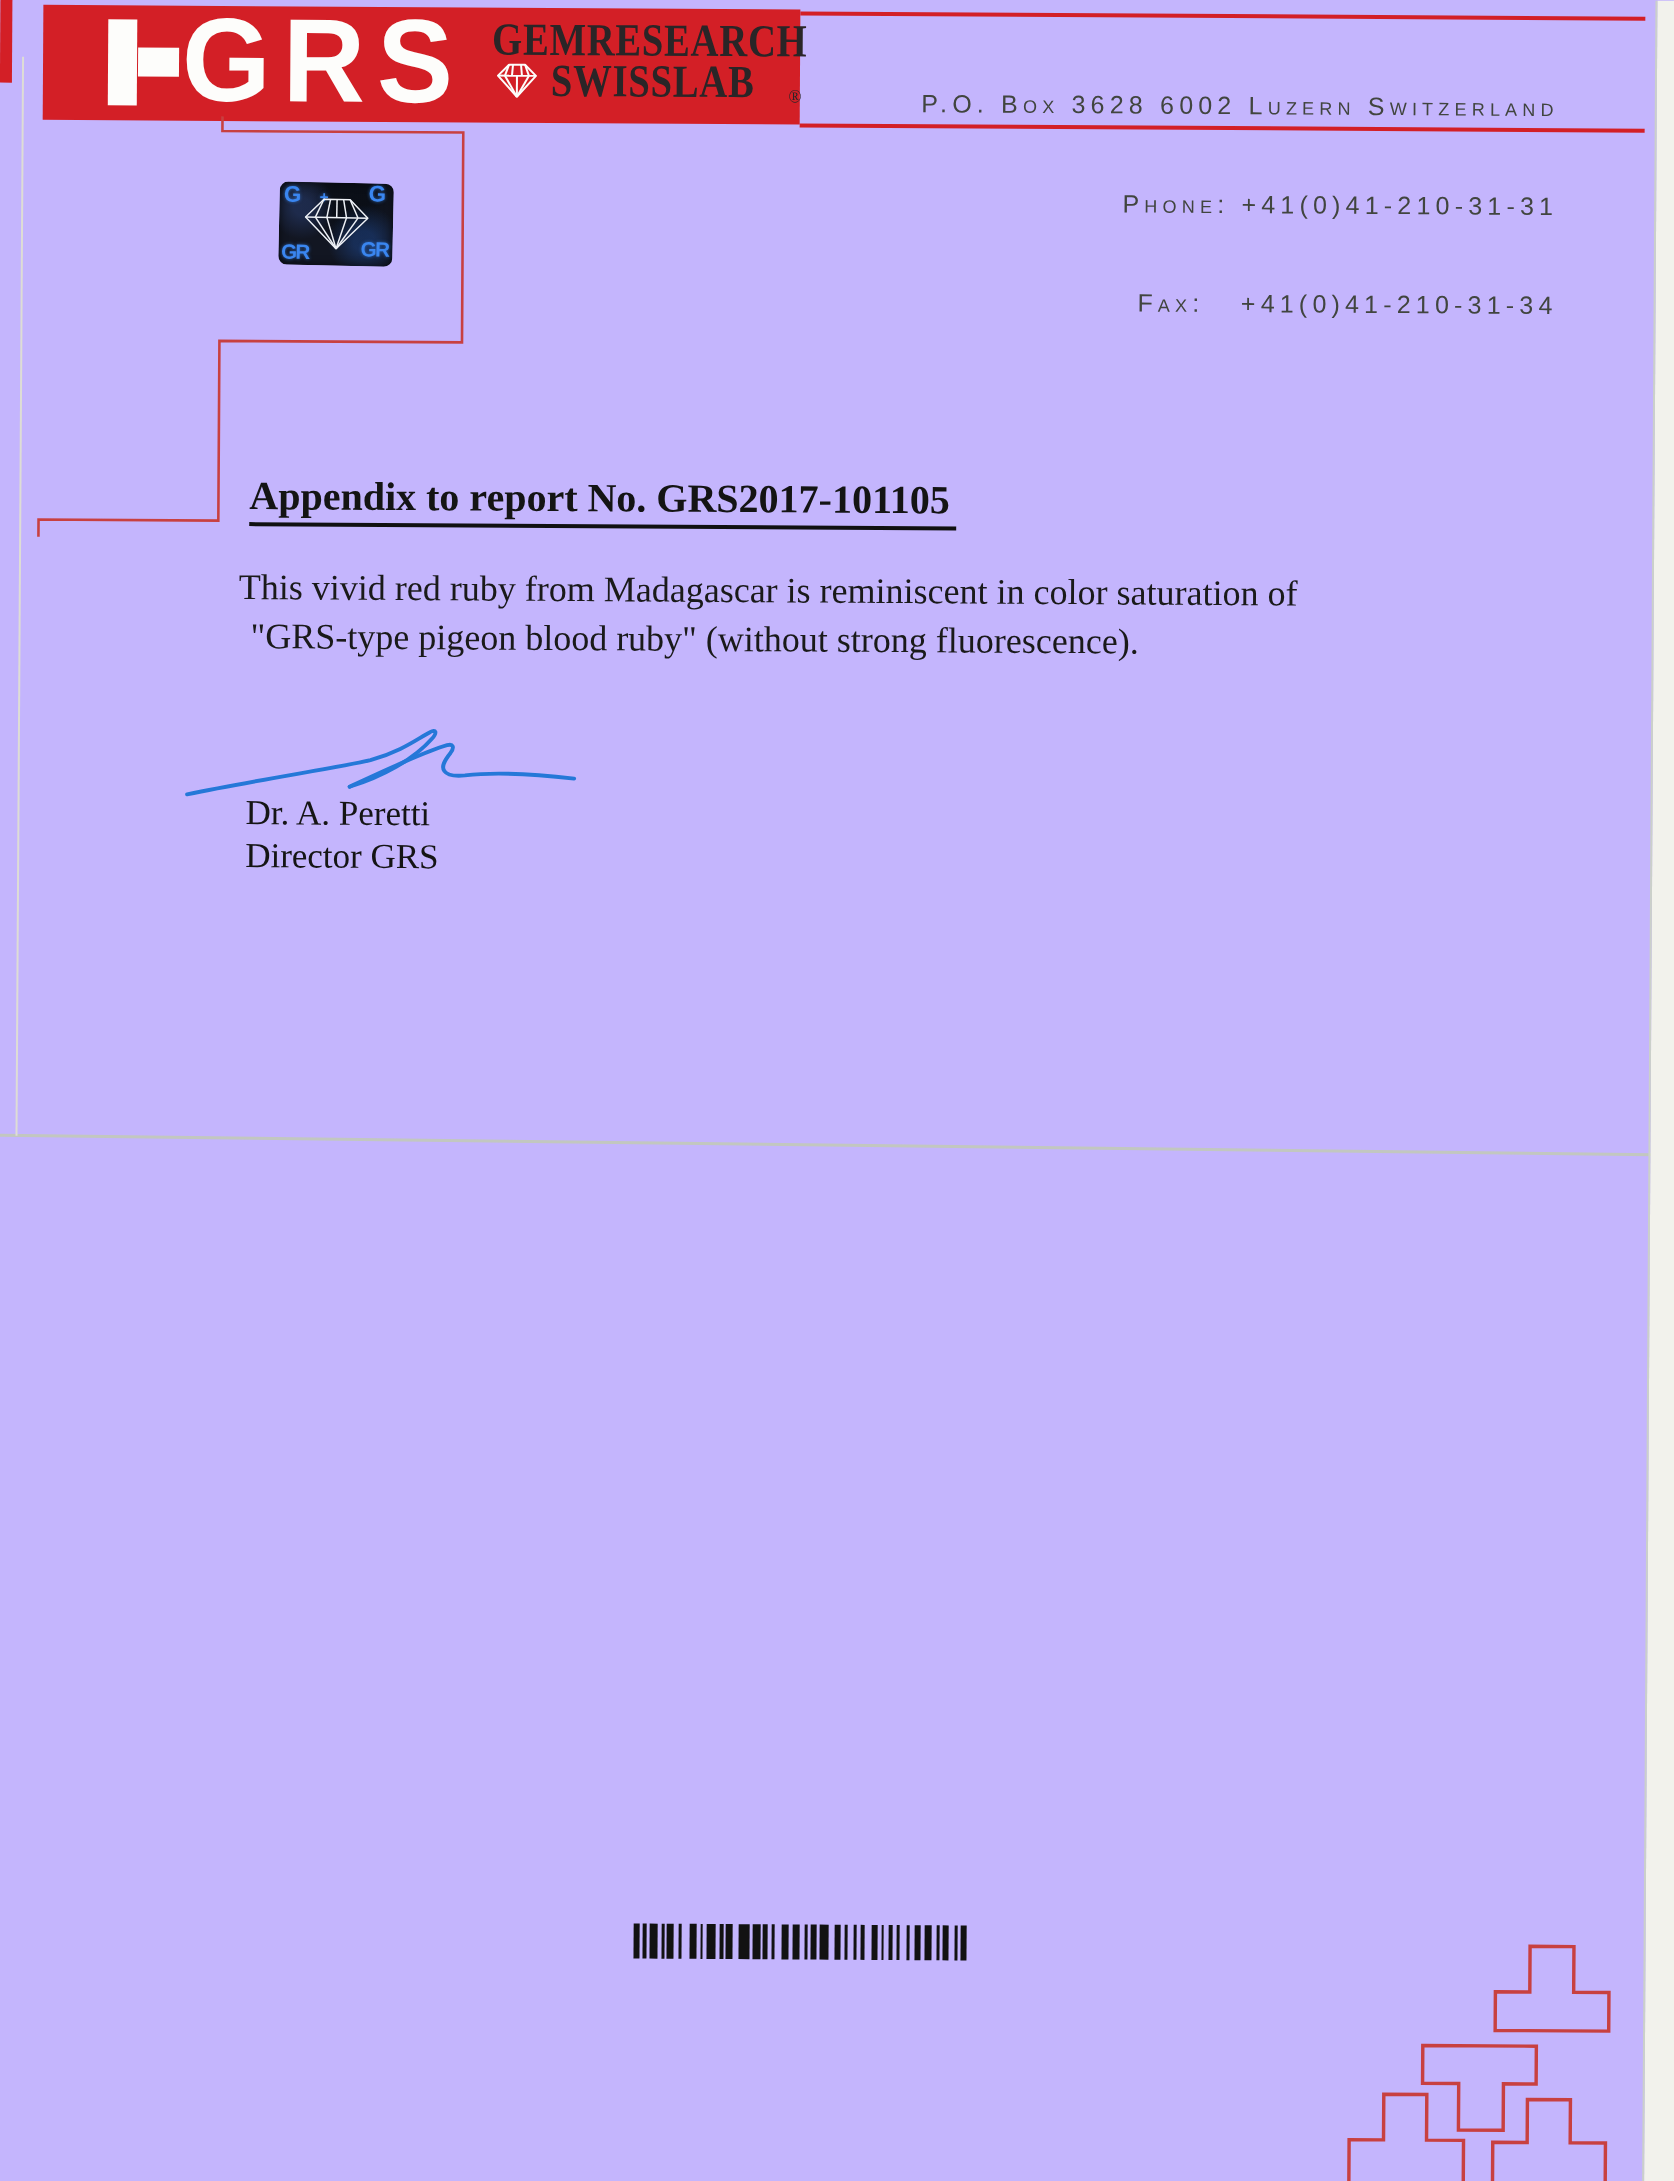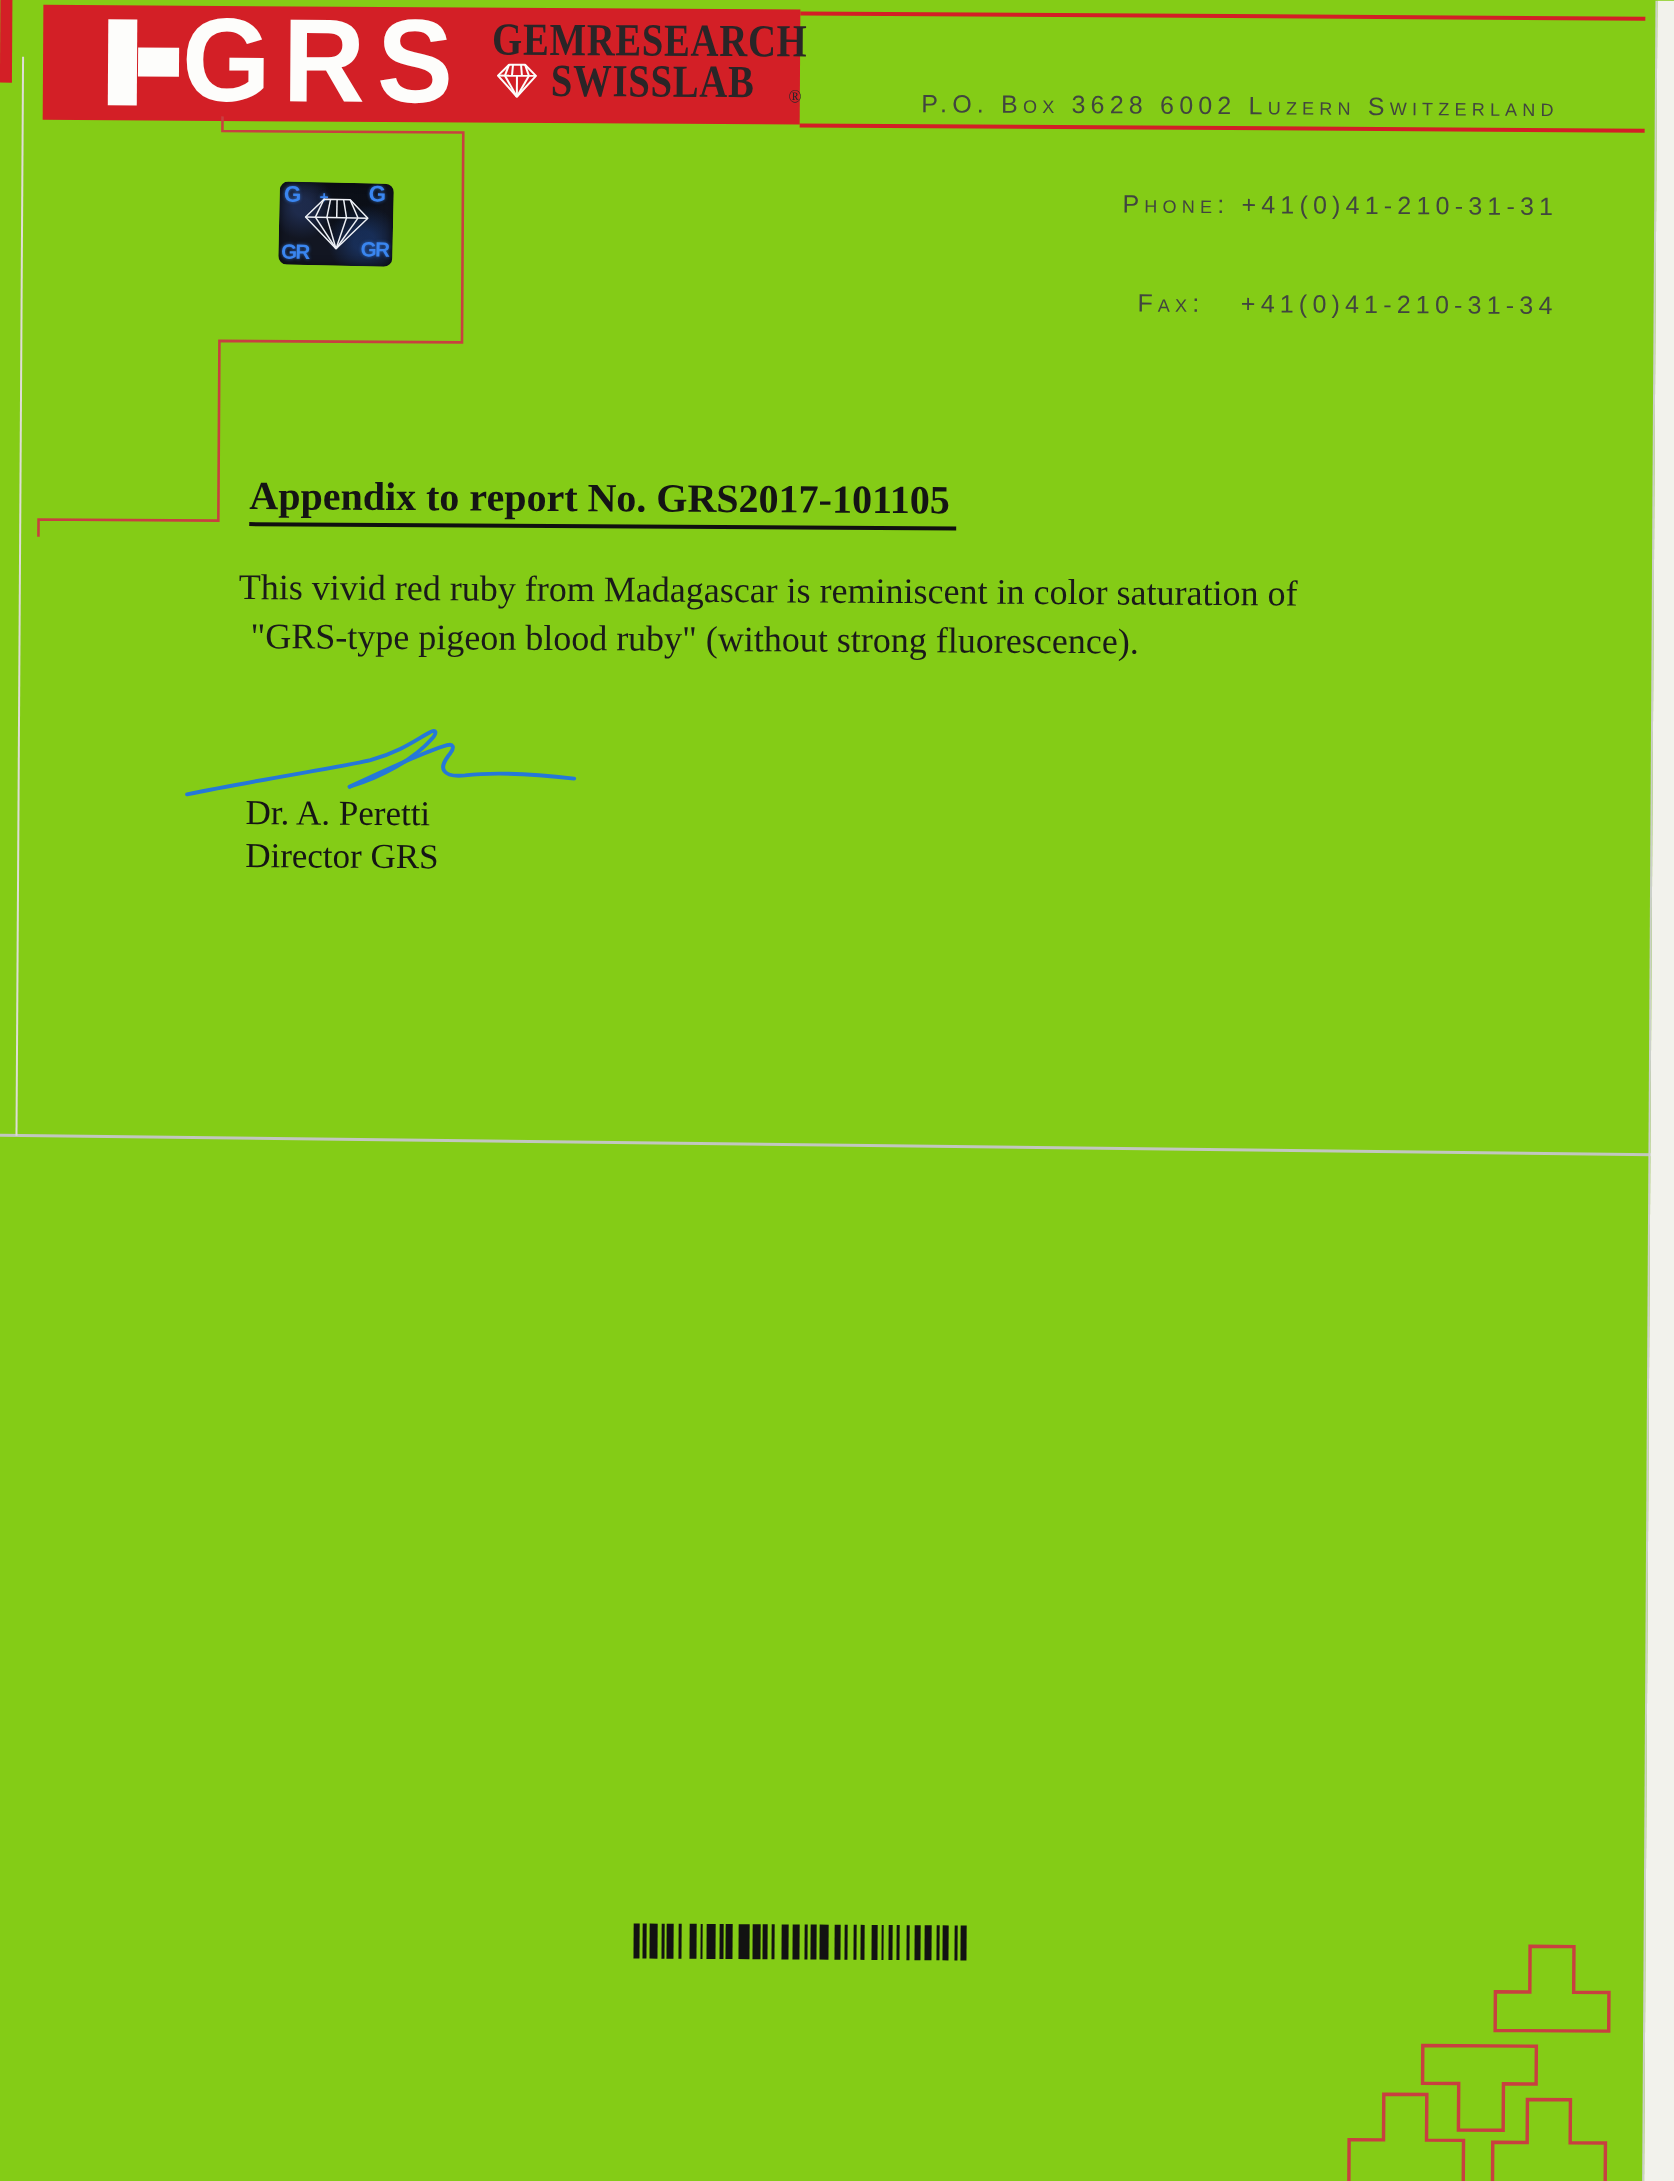--- a/index.html
+++ b/index.html
@@ -2,21 +2,21 @@
 <html style="font-size:13.8px"><head>
 <meta charset="utf-8">
 <style>
   html,body{margin:0;padding:0;}
   body{
     width:1674px;height:2181px;
     background:#f6f5f0;
     font-family:"Liberation Serif", serif;
     position:relative;overflow:hidden;
   }
-  .page{position:absolute;inset:0;background:#84cc16;overflow:hidden;}
+  .page{position:absolute;inset:0;background:#c4b5fd;overflow:hidden;}
   .rot{position:absolute;inset:0;transform:rotate(.35deg);transform-origin:69px 69px;}
 
   
   .corner-streak{position:absolute;left:0;top:0;width:12px;height:83px;background:#d31f26;}
   .banner-red{position:absolute;left:43px;top:5.2px;width:757px;height:115px;background:#d31f26;}
   .rule-top{position:absolute;left:800px;top:6.9px;width:845px;height:4.3px;background:#d31f26;}
   .rule-bottom{position:absolute;left:800px;top:119px;width:845px;height:4.3px;background:#d31f26;}
 
   .cross-v{position:absolute;left:65px;top:13.8px;width:29px;height:86px;background:#fdfdfb;}
   .cross-arm{position:absolute;left:95px;top:42px;width:41px;height:29px;background:#fdfdfb;}

